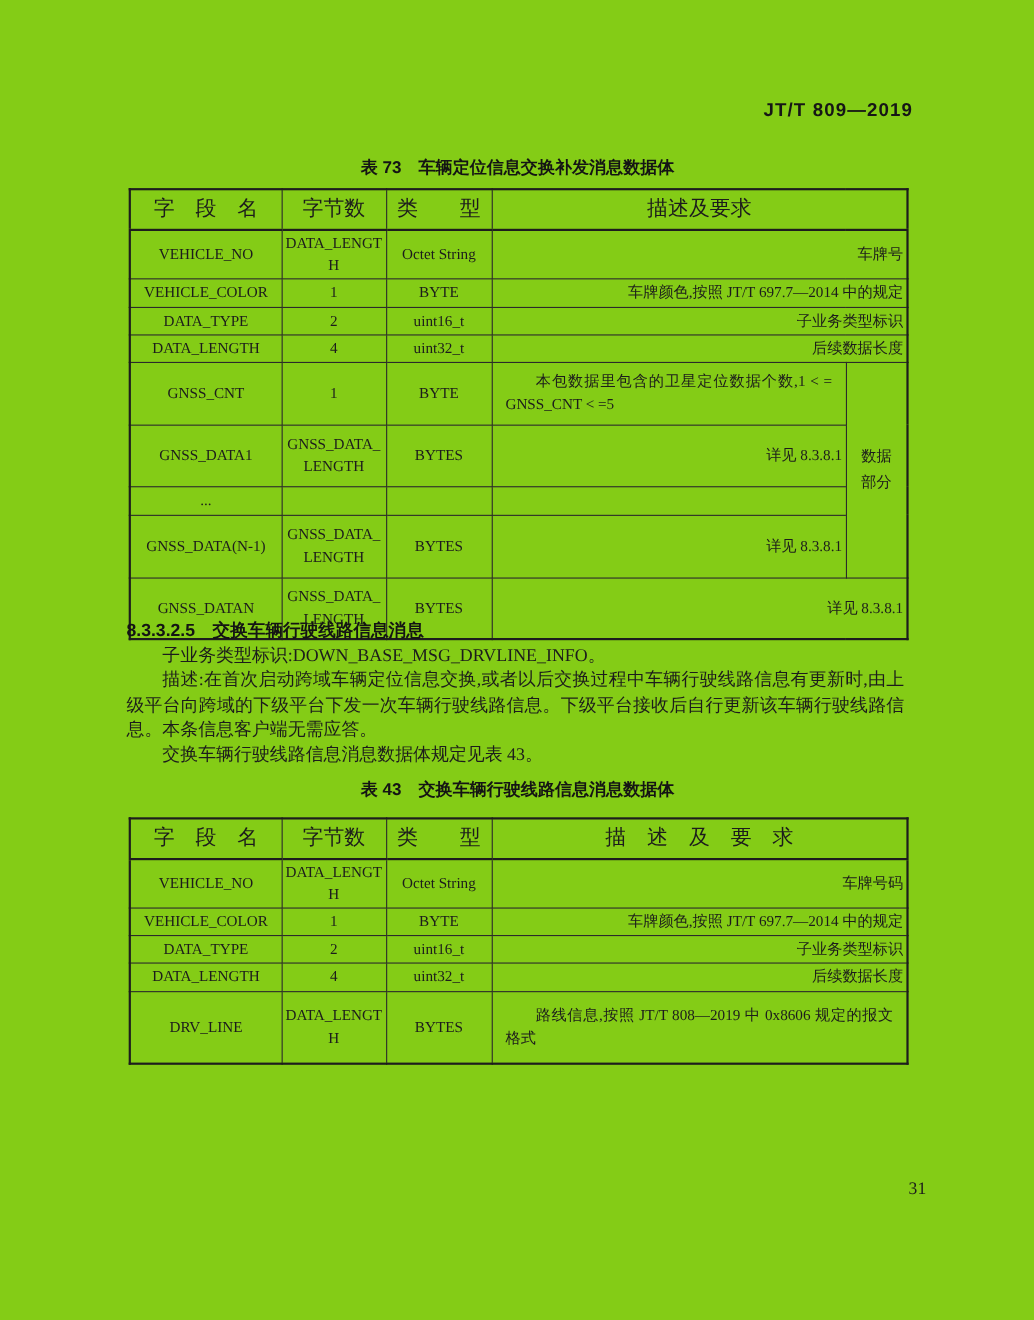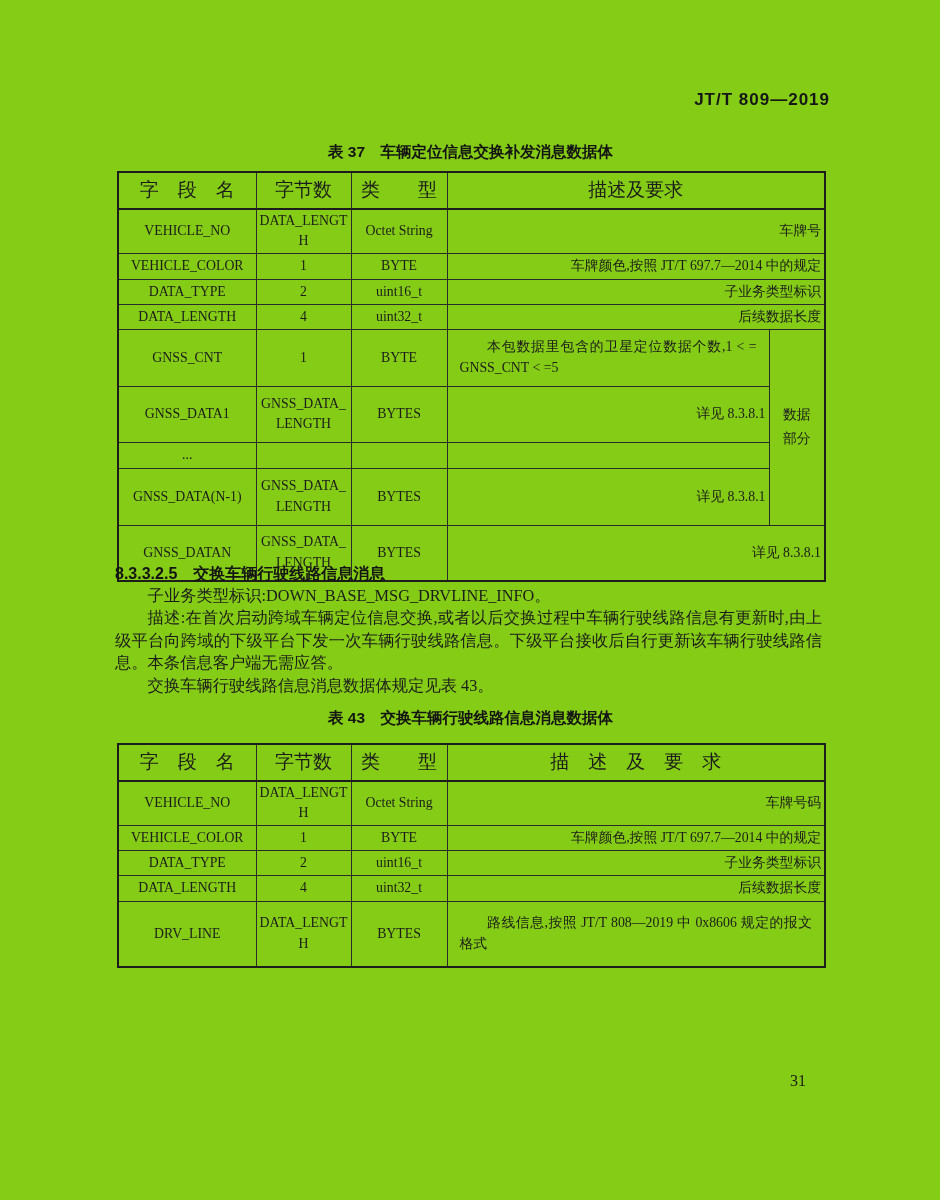--- a/index.html
+++ b/index.html
@@ -33,30 +33,30 @@
   .dtable td.descp { text-align:justify; text-indent:2em; padding-left:12px; padding-right:12px; }
   .dtable td.bytes { word-break:break-all; }
   .dtable td.side { padding:0 12px; line-height:1.8; font-size:13.8px; }
   .sec { position:absolute; left:115px; width:707px; text-align:justify; }
   .sec .h {
     font-family:"Liberation Sans","DejaVu Sans",sans-serif;
     font-size:16px; font-weight:bold; line-height:23px; margin:0; color:#141414;
     text-align:left;
   }
   .sec p { margin:0; font-size:16.3px; line-height:22.4px; text-indent:2em; }
-  .page-no { position:absolute; left:790px; top:1072px; width:40px; font-size:16px; }
+  .page-no { position:absolute; left:814px; top:1072px; width:40px; text-align:center; font-size:16px; }
 </style>
 </head>
 <body>
 
 <div class="page">
 
   <div class="std-no">JT/T 809—2019</div>
 
-  <div class="tbl-title" style="top:142px;">表 37　车辆定位信息交换补发消息数据体</div>
+  <div class="tbl-title" style="top:142px;">表 73　车辆定位信息交换补发消息数据体</div>
 
   <table class="dtable" style="left:117px; top:171px; width:707px;">
     <colgroup>
         <col style="width:138px">
         <col style="width:95px">
         <col style="width:96px">
         <col style="width:322px">
         <col style="width:56px">
       </colgroup>
     <tbody>

